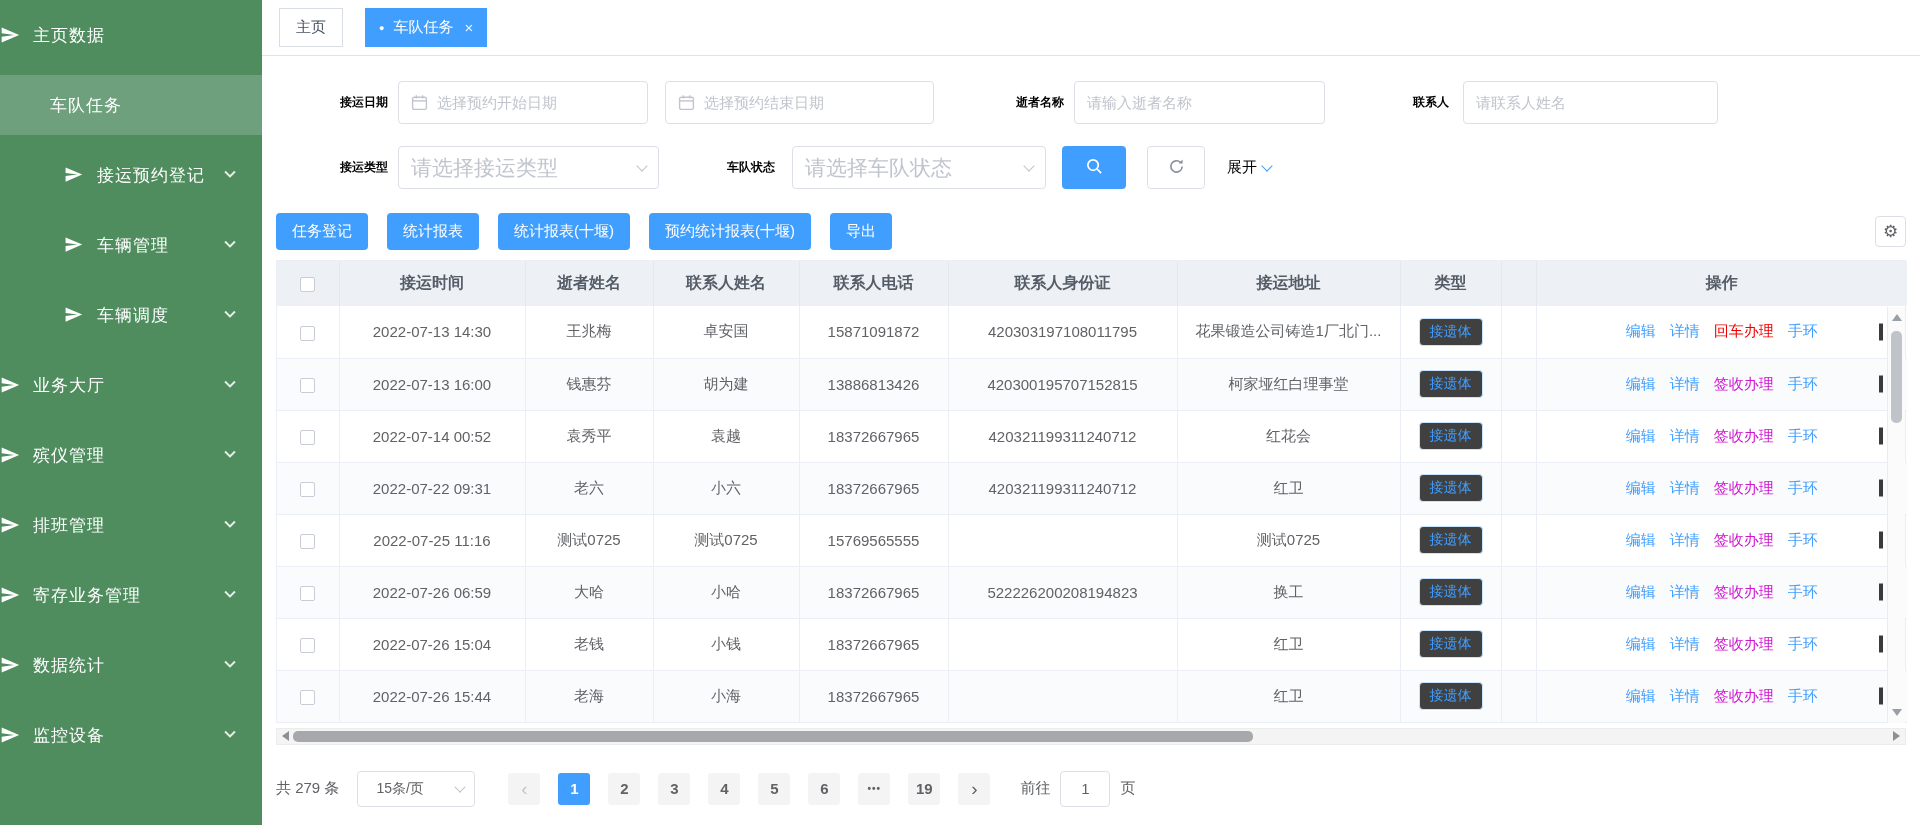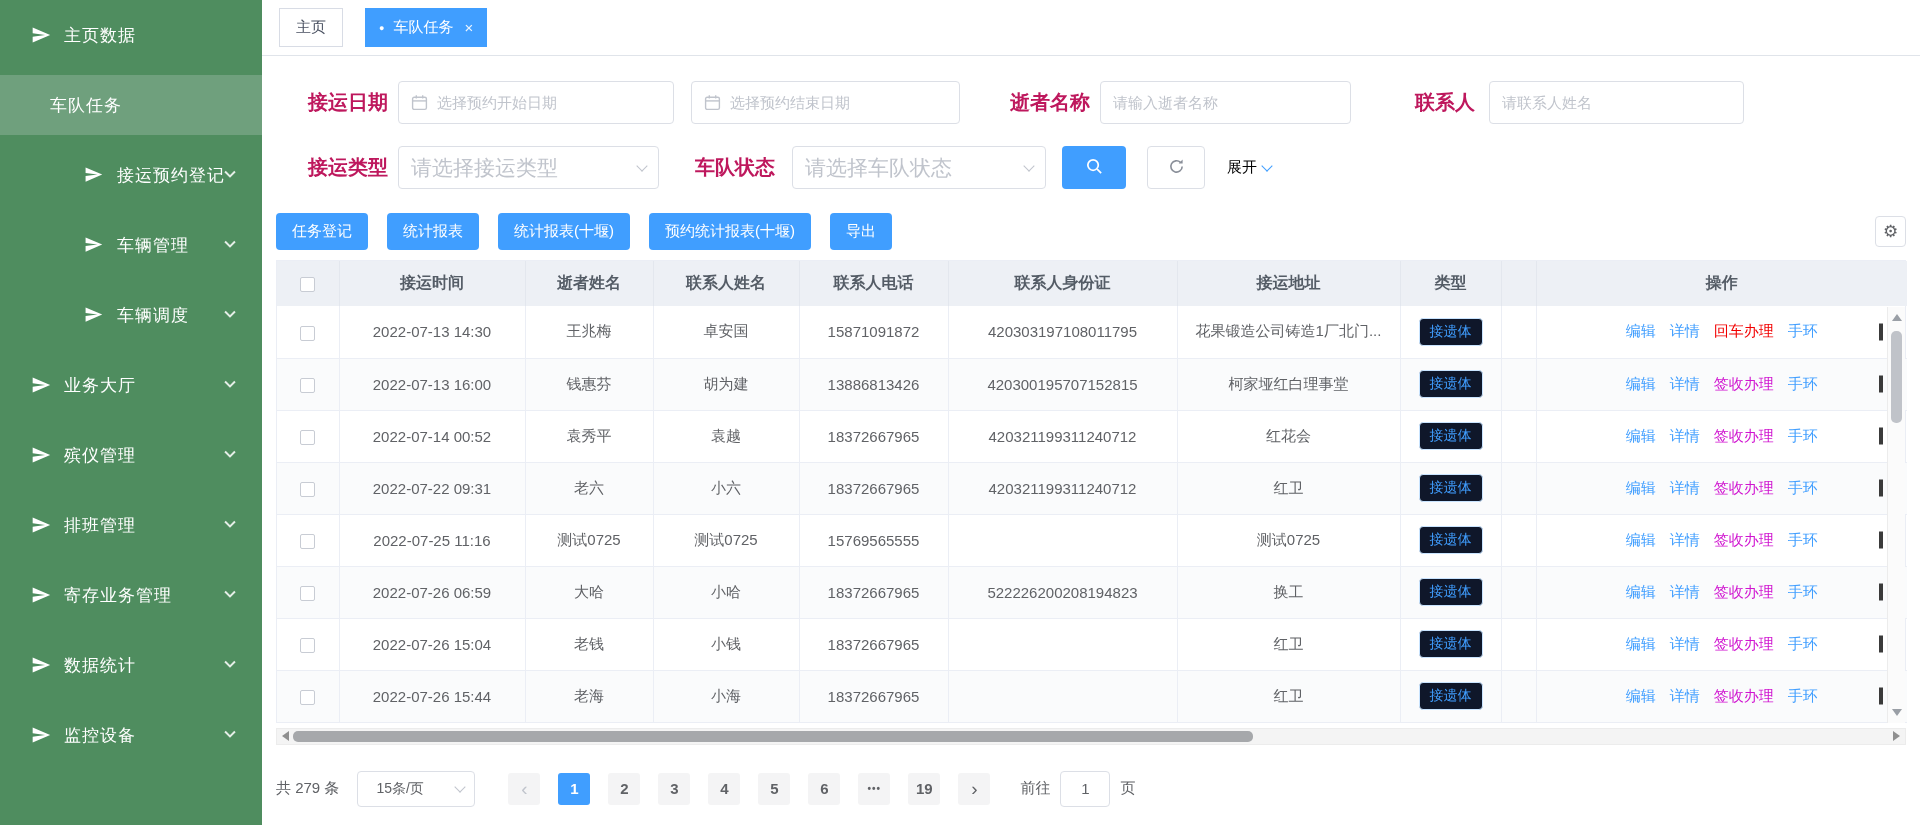--- a/index.html
+++ b/index.html
@@ -3,22 +3,22 @@
 <meta charset="utf-8">
 <style>
   * { margin:0; padding:0; box-sizing:border-box; }
   html,body { width:1920px; height:825px; overflow:hidden; background:#fff;
     font-family:"Liberation Sans","DejaVu Sans",sans-serif; }
   .app { display:flex; width:1920px; height:825px; }
 
   
   .sidebar { width:262px; height:825px; background:#4f8d5f; flex:none; }
   .side-item { height:70px; display:flex; align-items:center; color:#fff; font-size:17px; cursor:pointer; }
-  .side-item.lv1 { padding-left:31px; }
-  .side-item.lv2i { padding-left:84px; }
+  .side-item.lv1 { }
+  .side-item.lv2i { padding-left:64px; }
   .side-item.lv2t { padding-left:50px; }
   .side-item.active { background:#6fa07d; background-clip:padding-box; border-top:5px solid transparent; border-bottom:5px solid transparent; }
   .plane { width:20px; height:20px; margin-right:13px; display:inline-flex; }
   .side-label { letter-spacing:1px; }
   .chev { width:8px; height:8px; border-right:2px solid rgba(255,255,255,.85); border-bottom:2px solid rgba(255,255,255,.85); margin-left:auto; margin-right:28px; transform:rotate(45deg) translate(-2px,-2px); }
   .chev.up { transform:rotate(-135deg) translate(-2px,-2px); }
 
   
   .main { flex:1; display:flex; flex-direction:column; background:#fff; }
   .tabbar { height:56px; border-bottom:1px solid #e0e4ea; display:flex; align-items:center; padding-left:17px; flex:none; }
@@ -26,34 +26,34 @@
   .tab.active { background:#409eff; border-color:#409eff; color:#fff; margin-left:22px; padding:0 13px; }
   .tab .dot { font-size:9px; margin-right:9px; }
   .tab .close { font-size:15px; margin-left:11px; opacity:.9; cursor:pointer; }
 
   .content { padding:0 14px; position:relative; }
 
   
   .frow { display:flex; align-items:center; }
   .frow.r1 { margin-top:25px; }
   .frow.r2 { margin-top:22px; }
-  .flabel { font-size:20px; font-weight:bold; color:#be185d; text-align:right; flex:none; }
+  .flabel { font-size:12px; font-weight:bold; color:#000000; text-align:right; flex:none; }
   .l1 { width:112px; margin-right:10px; }
   .l2 { width:130px; margin-right:10px; }
   .l3 { width:124px; margin-right:14px; }
   .l4 { width:112px; margin-right:10px; }
   .l5 { width:116px; margin-right:17px; }
   .inp { height:43px; border:1px solid #dcdfe6; border-radius:4px; display:flex; align-items:center; padding:0 12px; background:#fff; }
   .inp input { border:none; outline:none; width:100%; font-size:15px; color:#606266; background:transparent; font-family:inherit; }
   .inp input::placeholder { color:#c0c4cc; }
   .cal { width:17px; height:17px; margin-right:9px; flex:none; display:inline-flex; }
   .sel { height:43px; border:1px solid #dcdfe6; border-radius:4px; display:flex; align-items:center; padding:0 12px; color:#c0c4cc; font-size:21px; background:#fff; cursor:pointer; }
   .sel .ph { flex:1; }
   .schev { width:8px; height:8px; border-right:1.6px solid #c0c4cc; border-bottom:1.6px solid #c0c4cc; transform:rotate(45deg); margin-top:-4px; }
-  .w-ds { width:276px; } .w-de { width:269px; margin-left:17px; }
+  .w-ds { width:250px; } .w-de { width:269px; margin-left:17px; }
   .w-dec { width:251px; } .w-con { width:255px; }
   .w-type { width:261px; } .w-stat { width:254px; }
   .btn-search { width:64px; height:43px; margin-left:16px; background:#409eff; border:none; border-radius:4px; display:flex; align-items:center; justify-content:center; cursor:pointer; }
   .btn-refresh { width:58px; height:43px; margin-left:21px; background:#fff; border:1px solid #dcdfe6; border-radius:4px; display:flex; align-items:center; justify-content:center; cursor:pointer; }
   .expand { margin-left:22px; color:#000000; font-size:15px; display:flex; align-items:center; gap:6px; cursor:pointer; }
   .expand .schev { border-color:#409eff; }
 
   
   .toolbar { margin-top:24px; display:flex; gap:19px; position:relative; }
   .btn-blue { height:37px; padding:0 16px; background:#409eff; color:#fff; border:none; border-radius:4px; font-size:15px; font-family:inherit; cursor:pointer; }
@@ -61,21 +61,21 @@
 
   
   .table-wrap { margin-top:10px; position:relative; width:1630px; border:1px solid #ebeef5; border-bottom:none; }
   table { border-collapse:collapse; table-layout:fixed; width:1630px; }
   th { height:45px; background:#edf0f5; font-size:16px; color:#545c66; font-weight:bold; border-right:1px solid #e3e7ee; }
   th:last-child { border-right:none; }
   td { height:52px; text-align:center; font-size:15px; color:#606266; border-right:1px solid #ebeef5; border-bottom:1px solid #ebeef5; overflow:hidden; white-space:nowrap; }
   td:last-child { border-right:none; }
   tbody tr:nth-child(even) { background:#fafbfc; }
   .cb { width:15px; height:15px; border:1px solid #c8ccd4; border-radius:2px; background:#fff; display:inline-block; vertical-align:middle; cursor:pointer; }
-  .badge { display:inline-block; padding:4px 10px; font-size:14px; color:#409eff; background:#0f172a; border:1px solid #c9e4ff; border-radius:4px; }
+  .badge { display:inline-block; padding:4px 10px; font-size:14px; color:#409eff; background:#404040; border:1px solid #c9e4ff; border-radius:4px; }
   .acts { position:relative; }
   .acts a { color:#409eff; text-decoration:none; margin:0 7px; cursor:pointer; }
   .acts a.red { color:#f20000; }
   .acts a.magenta { color:#d014d0; }
   .clip-mark { position:absolute; right:24px; top:50%; transform:translateY(-50%); width:4px; height:17px; background:#3a3a3a; }
 
   
   .vscroll { position:absolute; top:46px; right:0; bottom:0; width:18px; background:#fbfbfb; border-left:1px solid #ececec; }
   .vs-up, .vs-down { position:absolute; left:0; width:100%; height:16px; display:flex; align-items:center; justify-content:center; }
   .vs-up { top:2px; } .vs-down { bottom:2px; }

